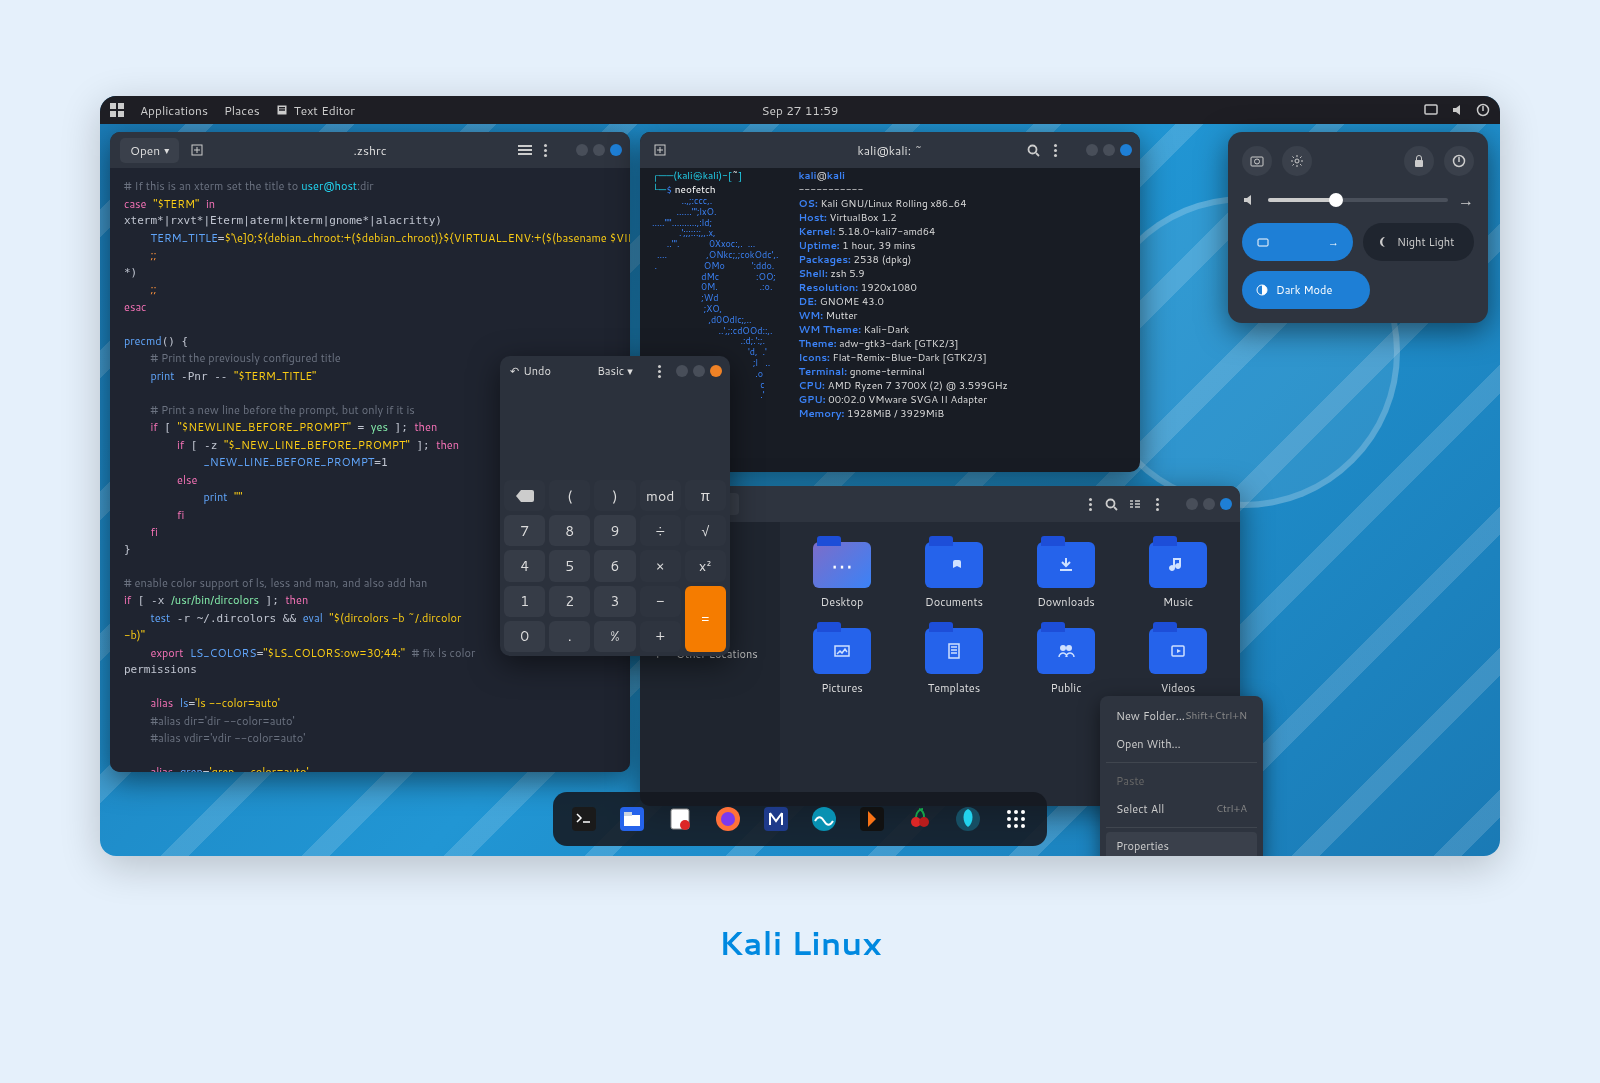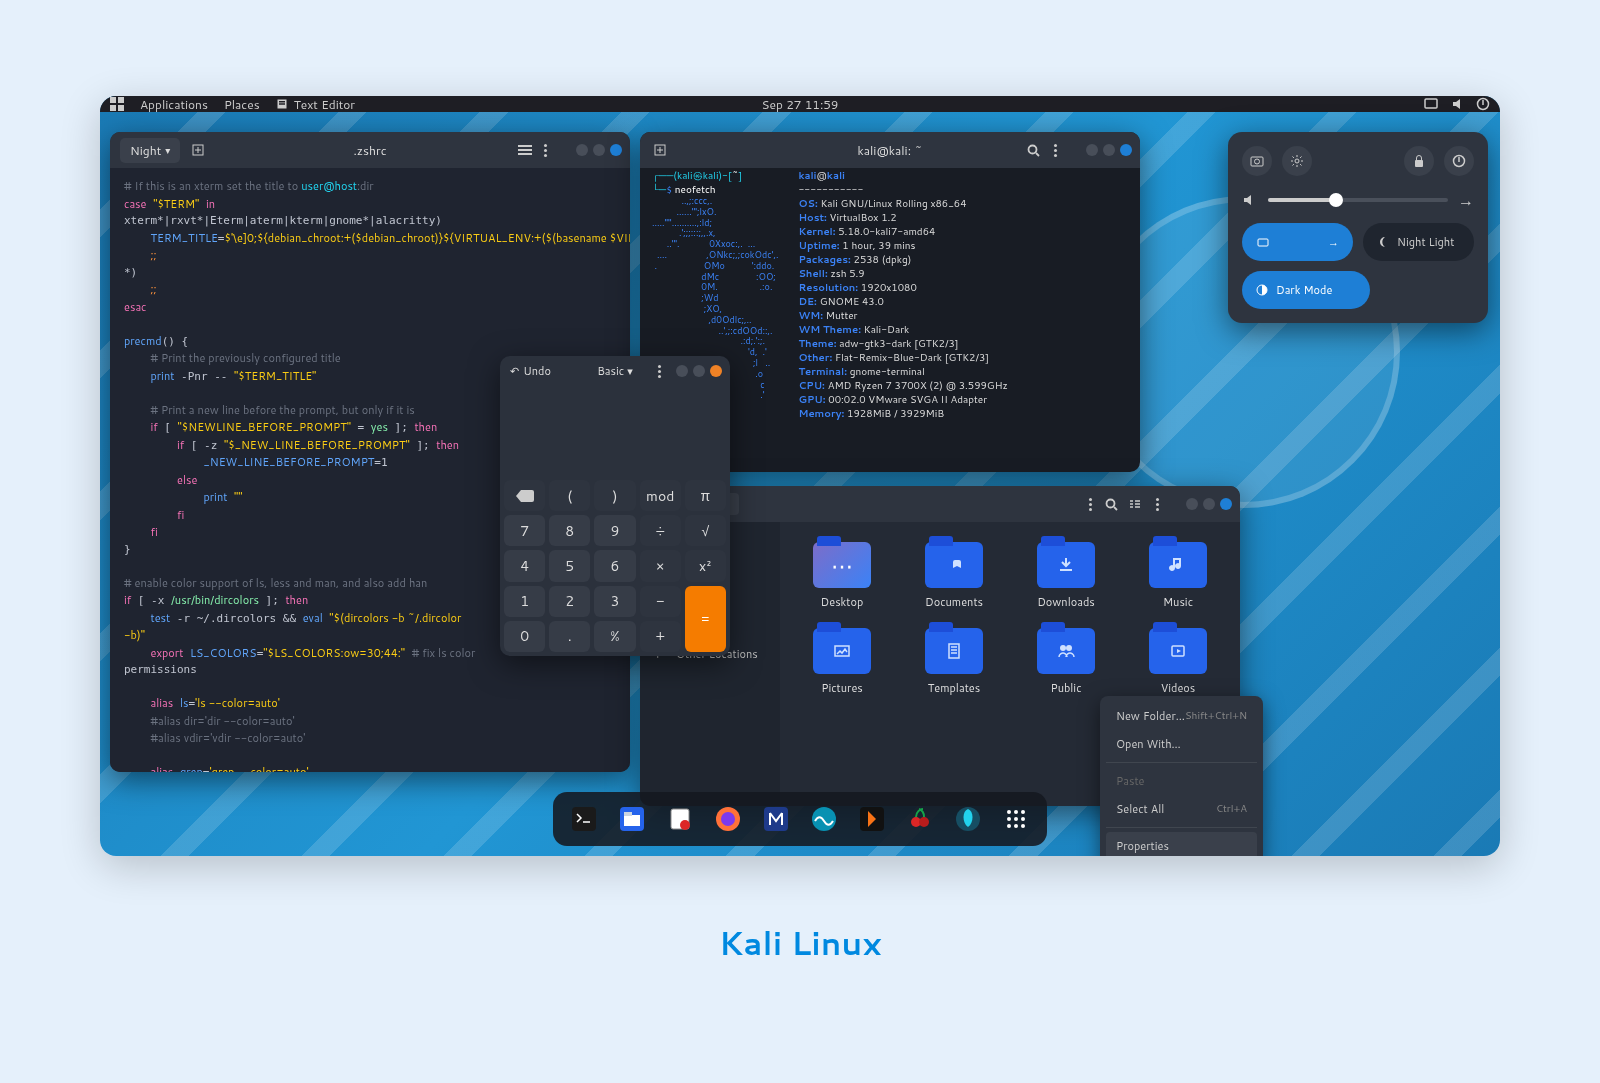--- a/index.html
+++ b/index.html
@@ -3,21 +3,21 @@
 <meta charset="utf-8">
 <style>
 * { margin: 0; padding: 0; box-sizing: border-box; font-family: 'Cantarell', 'Segoe UI', sans-serif; }
 body { background: #e5f0fb; width: 1600px; height: 1083px; overflow: hidden; position: relative; }
 .outer-frame { position: absolute; left: 100px; top: 96px; width: 1400px; height: 760px; border-radius: 16px; overflow: hidden; box-shadow: 0 10px 40px rgba(0,0,0,0.2); }
 .wallpaper { position: absolute; inset: 0; background: linear-gradient(135deg, #1a7ab5 0%, #2196d4 50%, #1a7ab5 100%); }
 .wallpaper::before { content:''; position:absolute; inset:0; background: repeating-linear-gradient(135deg, transparent 0 80px, rgba(255,255,255,0.15) 80px 100px); }
 .wallpaper::after { content:''; position:absolute; right:100px; top:100px; width:300px; height:300px; border-radius:50%; background:rgba(255,255,255,0.08); border:6px solid rgba(255,255,255,0.2);}
 
 
-.topbar { position: absolute; top: 0; left: 0; right: 0; height: 16px; background: #1e1e24; display: flex; align-items: center; color: #ccc; font-size: 12px; z-index: 100; padding: 0 10px; }
+.topbar { position: absolute; top: 0; left: 0; right: 0; height: 28px; background: #1e1e24; display: flex; align-items: center; color: #ccc; font-size: 12px; z-index: 100; padding: 0 10px; }
 .topbar .topbar-left { display:flex; align-items:center; gap:16px; }
 .topbar .grid-icon { width:14px; height:14px; display:grid; grid-template-columns:1fr 1fr; grid-template-rows:1fr 1fr; gap:2px;}
 .topbar .grid-icon span { background:#ccc; }
 .topbar .clock { position:absolute; left:50%; transform:translateX(-50%); }
 .topbar .topbar-right { margin-left:auto; display:flex; gap:12px; align-items:center;}
 
 
 .window { position: absolute; background: #242a35; border-radius: 10px; overflow: hidden; box-shadow: 0 8px 30px rgba(0,0,0,0.5); color: #ddd; }
 .win-header { height: 36px; background: #2e343f; display: flex; align-items: center; padding: 0 10px; font-size: 13px; gap:8px; position:relative; }
 .win-title { position:absolute; left:50%; top:50%; transform:translate(-50%,-50%); font-size:12px; color:#ddd; }
@@ -131,21 +131,21 @@
       <svg width="14" height="14" fill="none" stroke="#ccc" stroke-width="1.5">
           <circle cx="7" cy="7" r="5.5"></circle>
           <path d="M7 3v5"></path>
         </svg>
     </div>
   </div>
 
   <div class="window editor">
     <div class="win-header">
       <div class="open-btn">
-          <span>Night</span> 
+          <span>Open</span> 
           <span style="font-size:10px;">▾</span>
         </div>
       <div class="header-icon-btn">
           <svg width="14" height="14" fill="#ccc">
             <rect x="2" y="2" width="10" height="10" stroke="#ccc" fill="none"></rect>
             <path d="M7 4v6M4 7h6" stroke="#ccc"></path>
           </svg>
         </div>
       <div class="win-title">.zshrc</div>
       <div style="margin-left:auto;display:flex;gap:8px;align-items:center;margin-right:70px;">
@@ -266,21 +266,21 @@
 <span class="nk">Host:</span> VirtualBox 1.2
 <span class="nk">Kernel:</span> 5.18.0-kali7-amd64
 <span class="nk">Uptime:</span> 1 hour, 39 mins
 <span class="nk">Packages:</span> 2538 (dpkg)
 <span class="nk">Shell:</span> zsh 5.9
 <span class="nk">Resolution:</span> 1920x1080
 <span class="nk">DE:</span> GNOME 43.0
 <span class="nk">WM:</span> Mutter
 <span class="nk">WM Theme:</span> Kali-Dark
 <span class="nk">Theme:</span> adw-gtk3-dark [GTK2/3]
-<span class="nk">Other:</span> Flat-Remix-Blue-Dark [GTK2/3]
+<span class="nk">Icons:</span> Flat-Remix-Blue-Dark [GTK2/3]
 <span class="nk">Terminal:</span> gnome-terminal
 <span class="nk">CPU:</span> AMD Ryzen 7 3700X (2) @ 3.599GHz
 <span class="nk">GPU:</span> 00:02.0 VMware SVGA II Adapter
 <span class="nk">Memory:</span> 1928MiB / 3929MiB
 </div>
     </div>
   </div>
 
   <div class="window calc">
     <div class="win-header">

